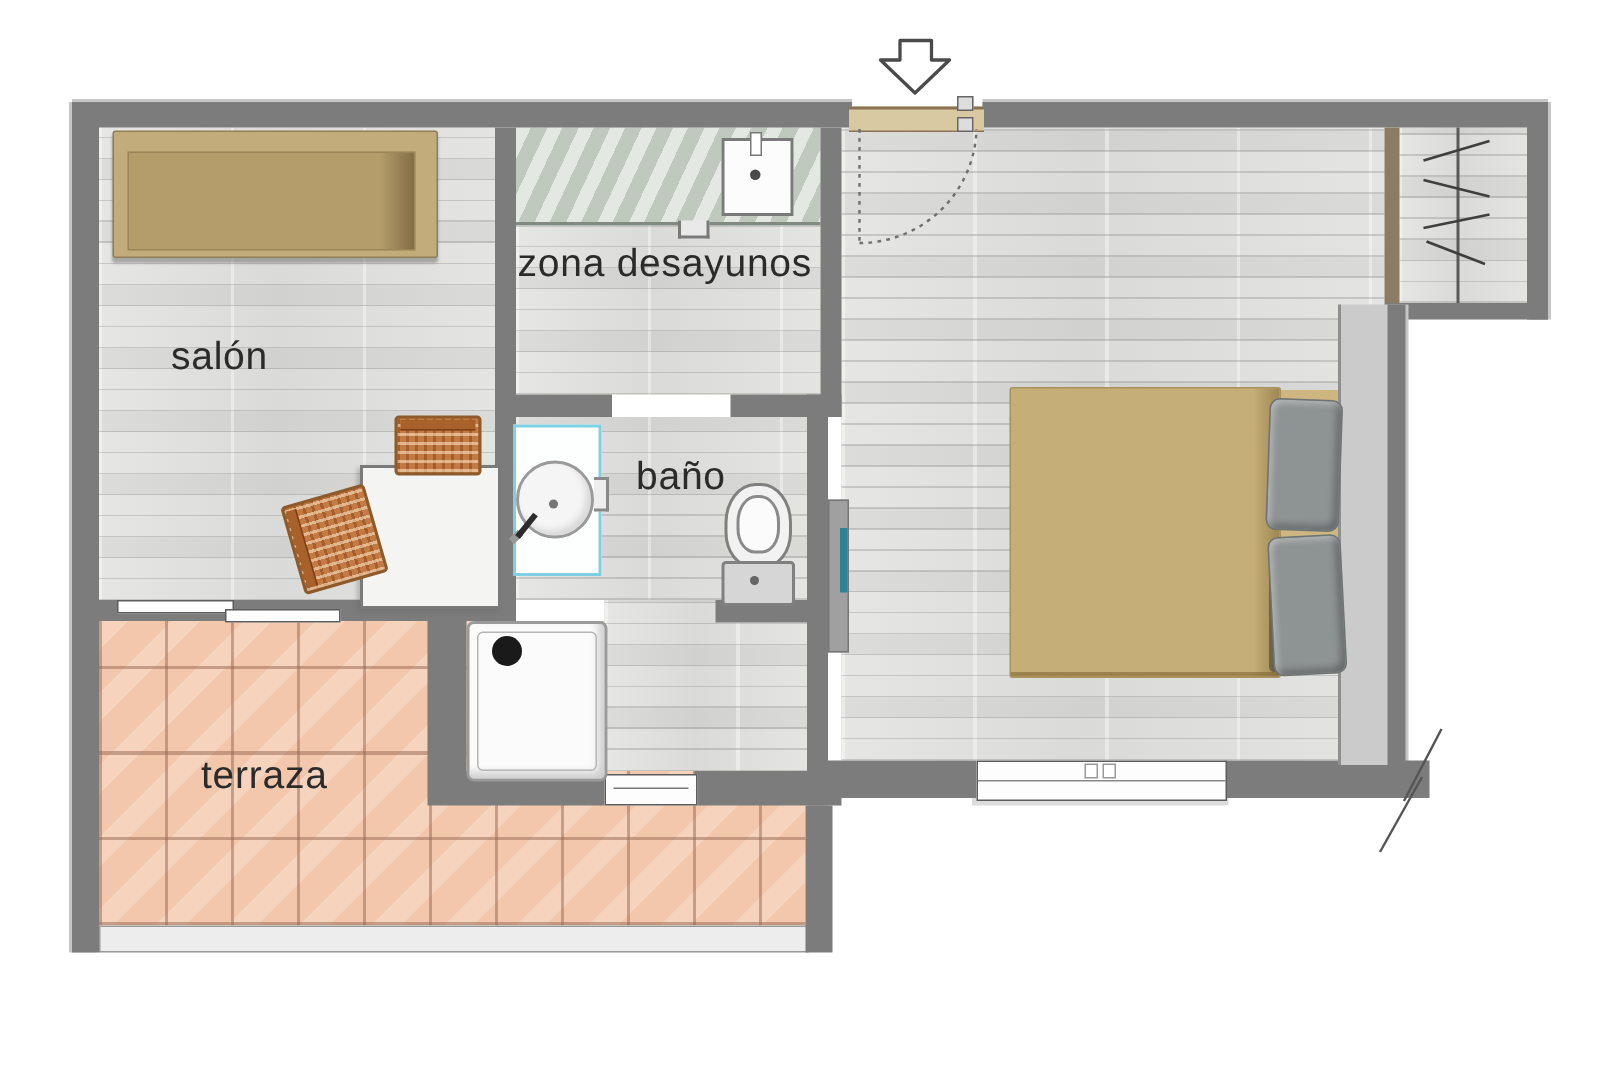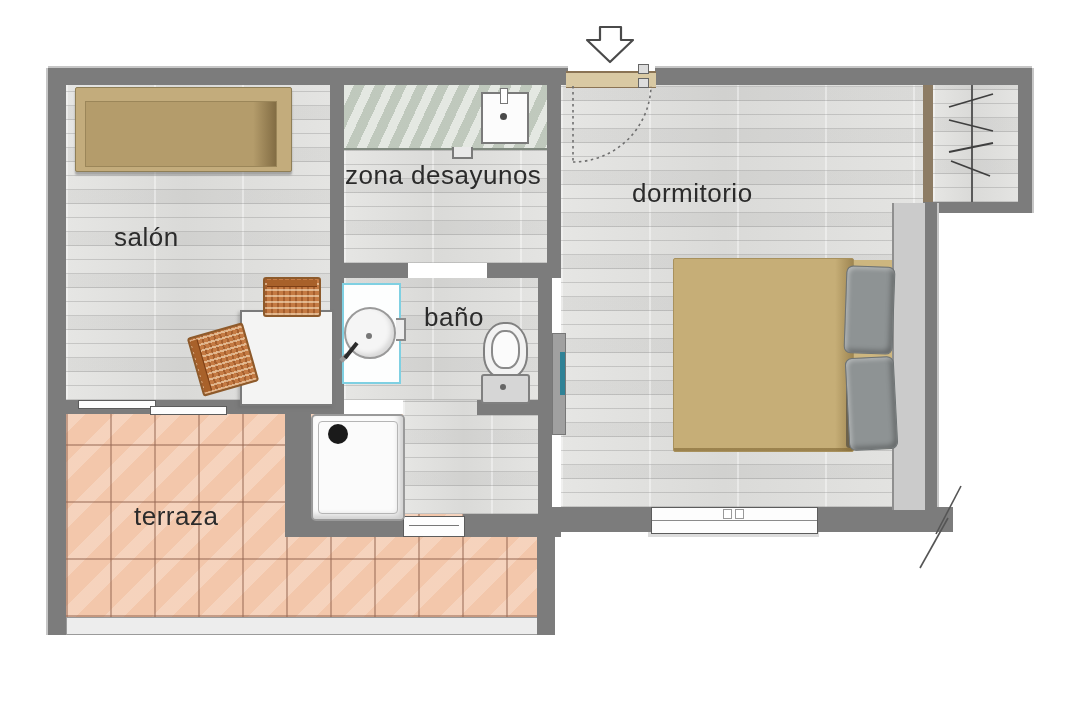--- a/index.html
+++ b/index.html
@@ -154,17 +154,16 @@
     </g>
 
     <g>
       <line x1="341" y1="361" x2="347" y2="355" stroke="#999" stroke-width="5"></line>
       <line x1="345" y1="358" x2="357" y2="343" stroke="#2b2b2b" stroke-width="4"></line>
     </g>
   </svg>
 
   <div class="room-label" style="left:114px;top:222px;">salón</div>
   <div class="room-label" style="left:345px;top:160px;">zona desayunos</div>
-  <div class="room-label" style="left:632px;top:178px;">dormitorio</div>
   <div class="room-label" style="left:424px;top:302px;">baño</div>
   <div class="room-label" style="left:134px;top:501px;">terraza</div>
 
 </div>
 
 </body></html>

